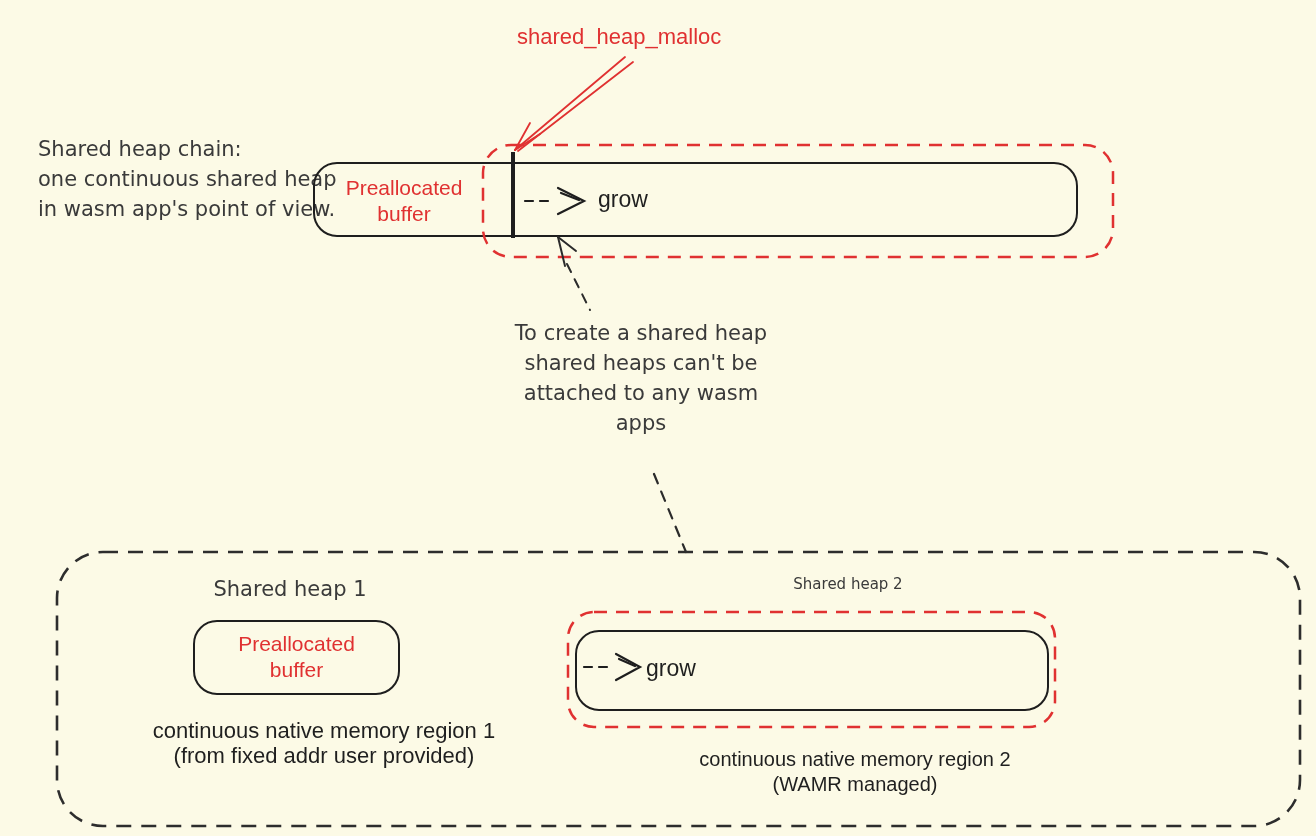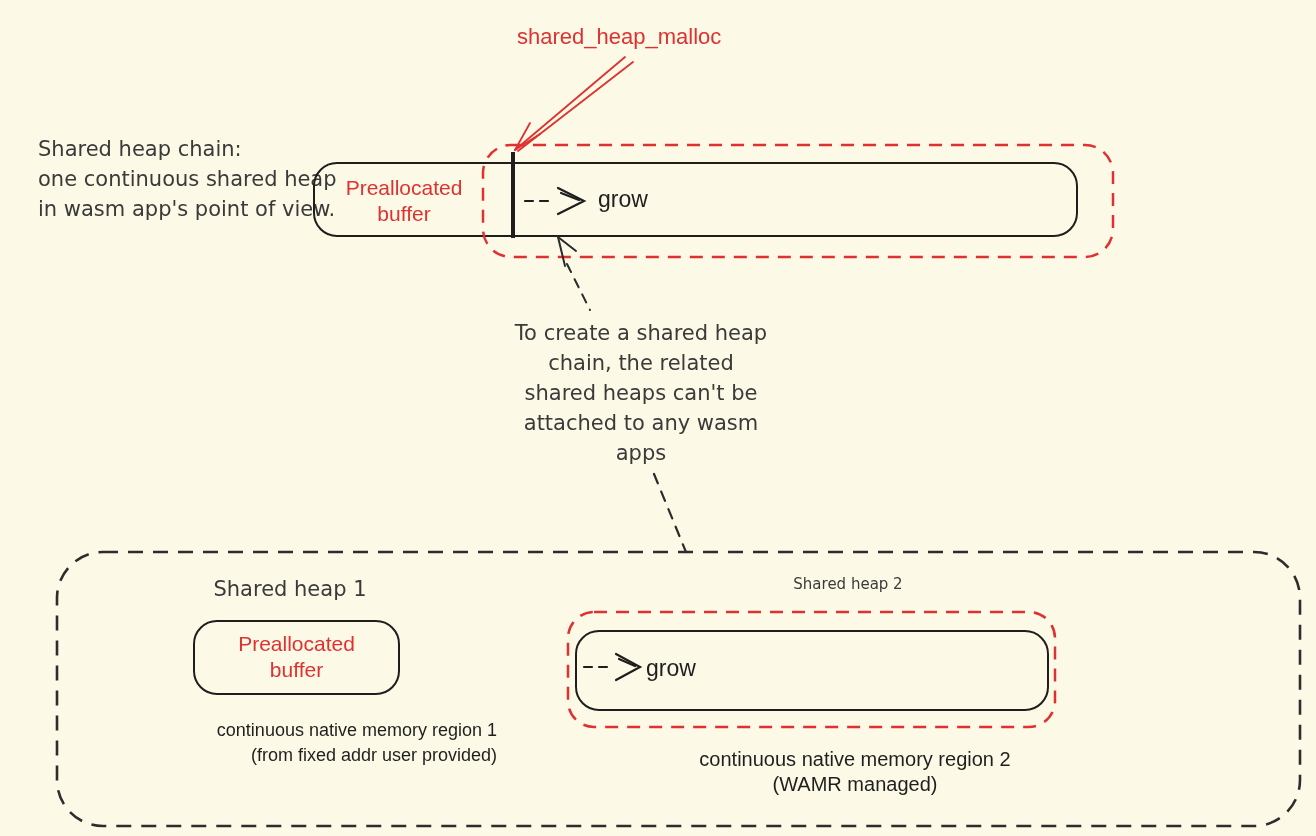--- a/index.html
+++ b/index.html
@@ -75,21 +75,20 @@
   <svg class="abs" style="left:548px;top:230px;" width="60" height="90">
     <g stroke="#2b2b2b" stroke-width="2" fill="none" stroke-linecap="round">
       <path d="M10,7 L17,36"></path>
       <path d="M10,7 L28,21"></path>
       <line x1="19" y1="34" x2="42" y2="80" stroke-dasharray="9 8"></line>
     </g>
   </svg>
 
   <div class="abs hand center" style="left:494px;top:318px;width:264px;font-size:21px;line-height:30px;margin-left:15px;">
     <span class="line">To create a shared heap</span>
-    <span class="line">chain, the related</span>
     <span class="line">shared heaps can't be</span>
     <span class="line">attached to any wasm</span>
     <span class="line">apps</span>
   </div>
 
   <svg class="abs" style="left:645px;top:468px;" width="50" height="90">
     <line x1="9" y1="6" x2="41" y2="84" stroke="#2b2b2b" stroke-width="2.2" stroke-dasharray="10 9" stroke-linecap="round"></line>
   </svg>
 
   <svg class="abs" style="left:54px;top:549px;" width="1250" height="281">
@@ -97,21 +96,21 @@
   </svg>
 
   <div class="abs hand center" style="left:190px;top:577px;width:200px;font-size:21px;">Shared heap 1</div>
 
   <div class="box" style="left:193px;top:620px;width:207px;height:75px;border-radius:24px;"></div>
   <div class="abs helv red center" style="left:193px;top:631px;width:207px;font-size:21px;line-height:26px;">
     <span class="line">Preallocated</span>
     <span class="line">buffer</span>
   </div>
 
-  <div class="abs helv center" style="left:115px;top:718px;width:382px;font-size:18px;line-height:25px;text-align:right;">
+  <div class="abs helv center" style="left:133px;top:718px;width:382px;font-size:22px;line-height:25px;">
     <span class="line">continuous native memory region 1</span>
     <span class="line">(from fixed addr user provided)</span>
   </div>
 
   <div class="abs hand center" style="left:748px;top:575px;width:200px;font-size:15px;">Shared heap 2</div>
 
   <svg class="abs" style="left:566px;top:610px;" width="492" height="120">
     <rect x="2" y="2" width="487" height="115" rx="26" ry="26" fill="none" stroke="#e03131" stroke-width="2.5" stroke-dasharray="13 9"></rect>
   </svg>
 

